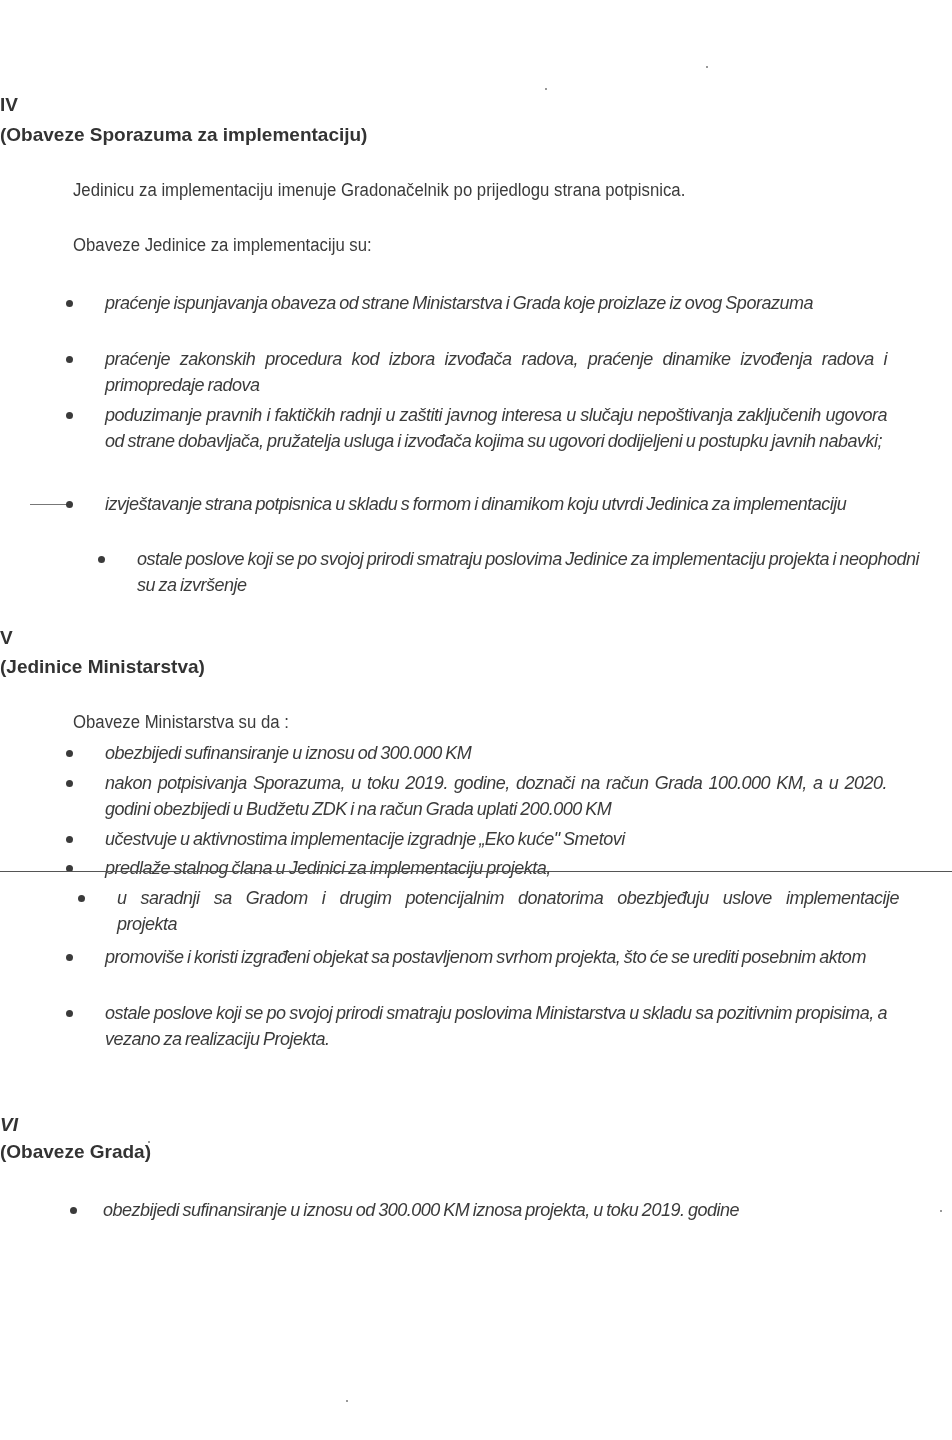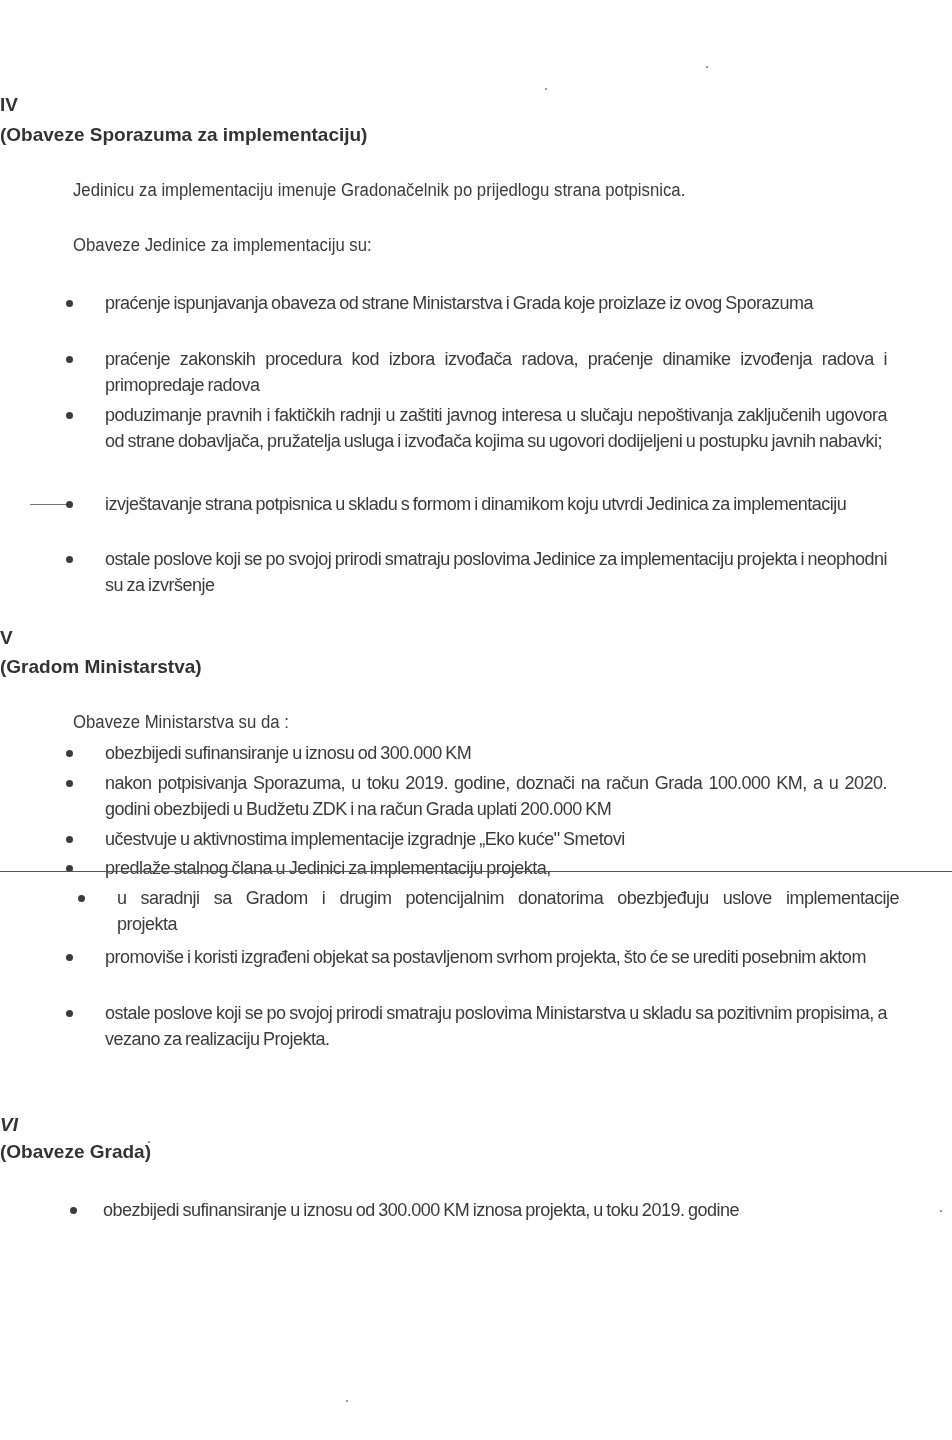--- a/index.html
+++ b/index.html
@@ -21,21 +21,21 @@
   .item {
     position: absolute; left: 105px; width: 782px;
     font-size: 18px; line-height: 26px; color: #3b3b3b;
   }
   .item .txt { display: block; text-align: justify; text-align-last: left; }
   .item.nojust .txt { text-align: center; }
   .bullet {
     position: absolute; left: -39px; top: 10px;
     width: 7px; height: 7px; border-radius: 50%; background: #3b3b3b;
   }
-  .cond { letter-spacing: -0.5px; word-spacing: -1px; }
+  .cond { letter-spacing: -0.5px; word-spacing: -1px; font-style: italic; }
   .strike-line {
     position: absolute; left: 0; width: 952px; height: 1px; background: #555;
   }
   .hline-short { position: absolute; height: 1px; background: #777; }
   .speck { position: absolute; width: 2px; height: 2px; background: #777; border-radius: 50%; }
 </style>
 </head>
 <body>
 
 <div class="page">
@@ -56,27 +56,27 @@
   </div>
   <div class="item" style="top:402px;">
     <span class="bullet"></span>
     <span class="txt cond">poduzimanje pravnih i faktičkih radnji u zaštiti javnog interesa u slučaju nepoštivanja zaključenih ugovora od strane dobavljača, pružatelja usluga i izvođača kojima su ugovori dodijeljeni u postupku javnih nabavki;</span>
   </div>
   <div class="hline-short" style="top:504px; left:30px; width:40px;"></div>
   <div class="item" style="top:491px;">
     <span class="bullet"></span>
     <span class="txt cond">izvještavanje strana potpisnica u skladu s formom i dinamikom koju utvrdi Jedinica za implementaciju</span>
   </div>
-  <div class="item" style="top:546px;">
+  <div class="item" style="top:546px;margin-left:32px;">
     <span class="bullet"></span>
     <span class="txt cond">ostale poslove koji se po svojoj prirodi smatraju poslovima Jedinice za implementaciju projekta i neophodni su za izvršenje</span>
   </div>
 
   <div class="sec-num" style="top:627px;">V</div>
-  <div class="sec-title" style="top:656px;">(Gradom Ministarstva)</div>
+  <div class="sec-title" style="top:656px;">(Jedinice Ministarstva)</div>
 
   <div class="para" style="top:712px;">Obaveze Ministarstva su da :</div>
 
   <div class="item nojust" style="top:740px;">
     <span class="bullet"></span>
     <span class="txt cond">obezbijedi sufinansiranje  u iznosu od 300.000 KM</span>
   </div>
   <div class="item" style="top:770px;">
     <span class="bullet"></span>
     <span class="txt cond">nakon potpisivanja Sporazuma, u toku 2019. godine, doznači na račun Grada 100.000 KM, a u 2020. godini obezbijedi u Budžetu ZDK i na račun Grada uplati 200.000 KM</span>

